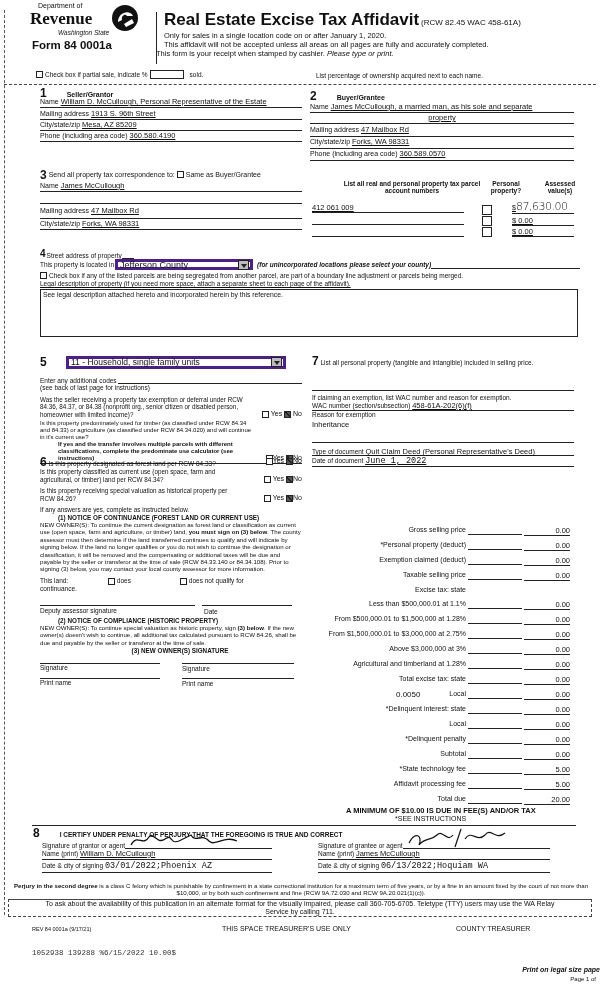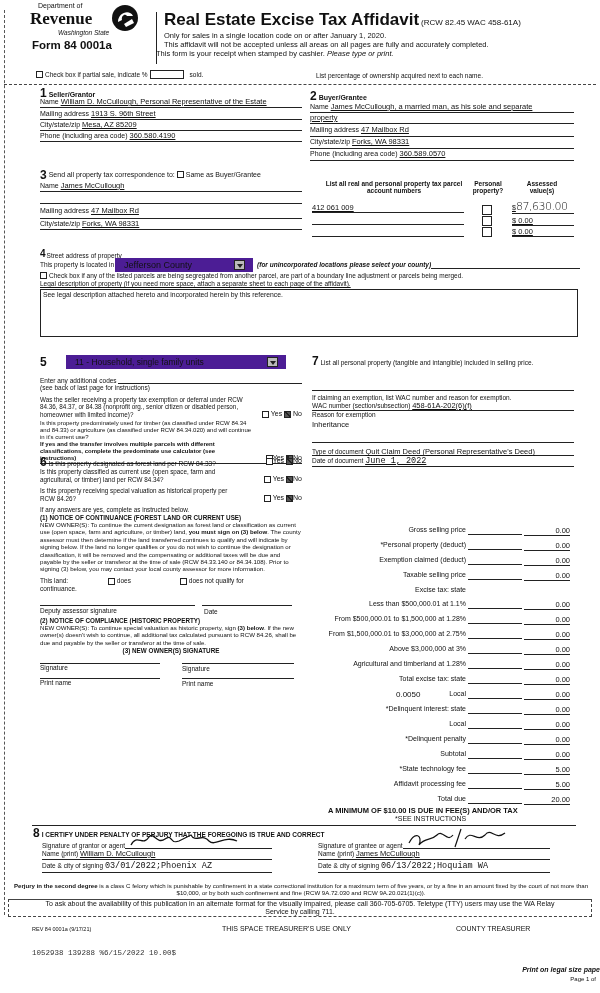--- a/index.html
+++ b/index.html
@@ -6,28 +6,28 @@
   html, body { width: 600px; height: 993px; background: #fff; overflow: hidden; }
   body { font-family: "Liberation Sans", sans-serif; color: #111; font-size: 7px; position: relative; }
   .abs { position: absolute; }
   .ul { border-bottom: 1px solid #222; }
   .fill { font-family: "Liberation Sans", sans-serif; font-size: 7.5px; text-decoration: underline; }
   .mono { font-family: "Liberation Mono", monospace; }
   .cb { display: inline-block; width: 7px; height: 7px; border: 1px solid #222; vertical-align: middle; position: relative; background:#fff; }
   .cb.checked::after { content: ""; position: absolute; left: 0; top: 0; right: 0; bottom: 0; background: linear-gradient(45deg, transparent 40%, #222 40%, #222 60%, transparent 60%), #555; }
   .cbbig { display: inline-block; width: 10px; height: 10px; border: 1px solid #222; background:#fff; }
   .secnum { font-weight: bold; font-size: 12px; }
-  .bold { font-weight: bold; }
+  .bold { font-weight: bold; margin-left: 18px; }
   .dash-h { border-top: 1px dashed #444; }
   .tax-row { position: absolute; left: 310px; width: 260px; height: 11px; font-size: 7px; }
   .tax-row .lbl { position: absolute; right: 104px; text-align: right; white-space: nowrap; }
   .tax-row .line { position: absolute; right: 48px; width: 54px; bottom: 2px; border-bottom: 1px solid #222; }
   .tax-row .val { position: absolute; right: 0; width: 46px; text-align: right; border-bottom: 1px solid #222; font-size: 7.5px; }
   .yn { position: absolute; font-size: 7px; white-space: nowrap; }
-  .dropdown { display: inline-flex; align-items: center; border: 7px solid #4c1d95; background: #fff; height: 12px; font-size: 9px; padding-left: 2px; }
+  .dropdown { display: inline-flex; align-items: center; border: 3px solid #4c1d95; background: #fff; height: 12px; font-size: 9px; padding-left: 2px; }
   .dd-arrow { display: inline-block; width: 11px; height: 10px; border: 1px solid #222; background: #bbb; margin-left: auto; margin-right: 1px; position: relative; }
   .dd-arrow::after { content: ""; position: absolute; left: 2px; top: 3px; border-left: 3px solid transparent; border-right: 3px solid transparent; border-top: 4px solid #222; }
 </style>
 </head>
 <body>
 
 <div class="abs" style="left:4px;top:10px;height:905px;border-left:1px dashed #555;"></div>
 <div class="abs dash-h" style="left:4px;top:84px;width:592px;"></div>
 
 <div class="abs" style="left:22px;top:2px;width:132px;height:56px;">
@@ -66,21 +66,21 @@
   <div style="height:11px;"><span class="secnum">1</span> <span class="bold" style="font-size:7px;">Seller/Grantor</span></div>
   <div class="ul" style="height:11px;font-size:7px;"><span>Name</span> <span class="fill">William D. McCullough, Personal Representative of the Estate</span></div>
   <div class="ul" style="height:11px;margin-top:1px;"><span>Mailing address</span> <span class="fill">1913 S. 96th Street</span></div>
   <div class="ul" style="height:11px;"><span>City/state/zip</span> <span class="fill">Mesa, AZ 85209</span></div>
   <div class="ul" style="height:11px;"><span>Phone (including area code)</span> <span class="fill">360.580.4190</span></div>
 </div>
 
 <div class="abs" style="left:310px;top:89px;width:264px;">
   <div style="height:13px;"><span class="secnum">2</span> <span class="bold" style="font-size:7px;">Buyer/Grantee</span></div>
   <div class="ul" style="height:11px;"><span>Name</span> <span class="fill">James McCullough, a married man, as his sole and separate</span></div>
-  <div class="ul" style="height:11px;"><span class="fill">property</span></div>
+  <div class="ul" style="height:11px;text-align:center;"><span class="fill">property</span></div>
   <div class="ul" style="height:12px;margin-top:1px;"><span>Mailing address</span> <span class="fill">47 Mailbox Rd</span></div>
   <div class="ul" style="height:12px;"><span>City/state/zip</span> <span class="fill">Forks, WA 98331</span></div>
   <div class="ul" style="height:12px;"><span>Phone (including area code)</span> <span class="fill">360.589.0570</span></div>
 </div>
 
 <div class="abs" style="left:40px;top:168px;width:262px;">
   <div style="height:13px;display:flex;align-items:center;gap:2px;white-space:nowrap;">
     <span class="secnum">3</span>
     <span>Send all property tax correspondence to:</span>
     <span class="cb"></span>

